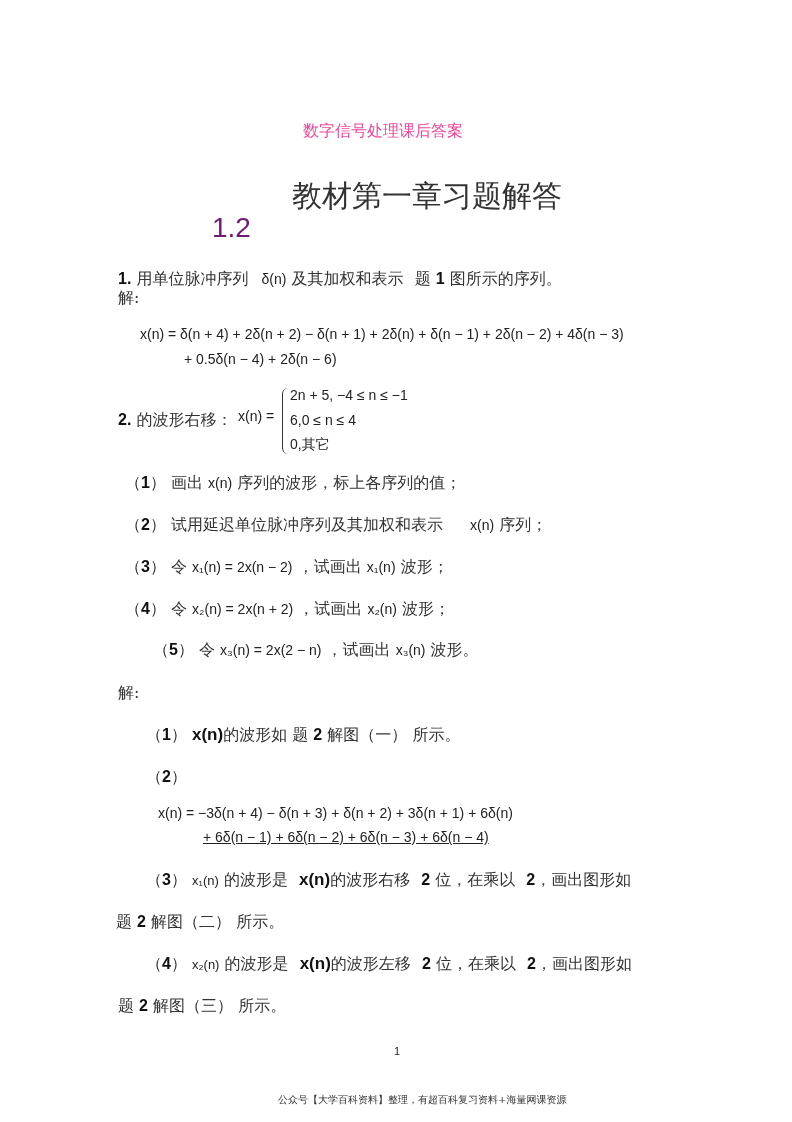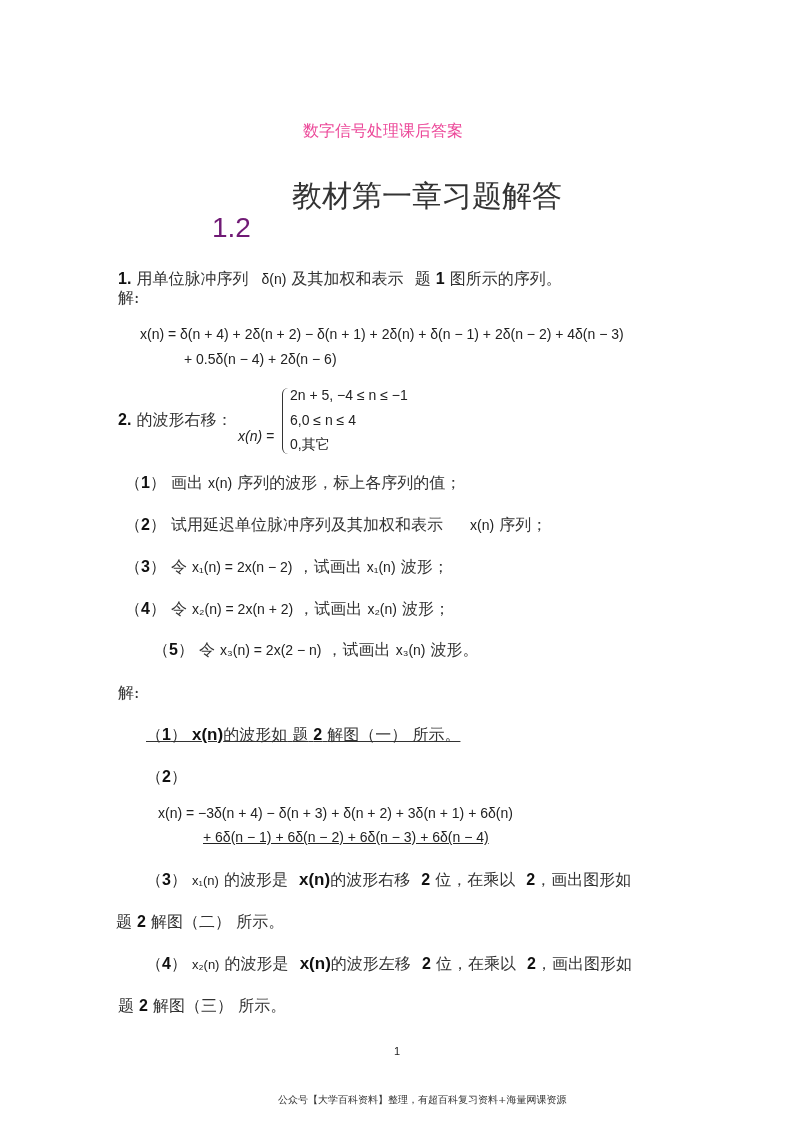--- a/index.html
+++ b/index.html
@@ -34,21 +34,21 @@
   <span>图所示的序列。</span>
 </div>
 <div class="abs cn" style="left:118px; top:288px;">解:</div>
 <div class="abs math" style="left:140px; top:326px;">x(n) = δ(n + 4) + 2δ(n + 2) − δ(n + 1) + 2δ(n) + δ(n − 1) + 2δ(n − 2) + 4δ(n − 3)</div>
 <div class="abs math" style="left:184px; top:351px;">+ 0.5δ(n − 4) + 2δ(n − 6)</div>
 
 <div class="abs cn" style="left:118px; top:410px;">
   <span class="bold">2.</span>
   <span>的波形右移：</span>
 </div>
-<div class="abs math" style="left:238px; top:428px;font-style:italic;">x(n) =</div>
+<div class="abs math" style="left:238px; top:408px;">x(n) =</div>
 <div class="brace"></div>
 <div class="abs math" style="left:290px; top:387px;">2n + 5, −4 ≤ n ≤ −1</div>
 <div class="abs math" style="left:290px; top:412px;">6,0  ≤ n ≤ 4</div>
 <div class="abs math" style="left:290px; top:436px;">0,其它</div>
 
 <div class="abs cn" style="left:125px; top:473px;">
   （<span class="bold">1</span>）
   <span>画出</span>
   <span class="math">x(n)</span>
   <span>序列的波形，标上各序列的值；</span>
@@ -79,21 +79,21 @@
   （<span class="bold">5</span>）
   <span>令</span>
   <span class="math">x₃(n) = 2x(2 − n)</span>
   <span>，试画出</span>
   <span class="math">x₃(n)</span>
   <span>波形。</span>
 </div>
 
 <div class="abs cn" style="left:118px; top:683px;">解:</div>
 
-<div class="abs cn" style="left:146px; top:725px;text-decoration:underline;">
+<div class="abs cn" style="left:146px; top:725px;">
   （<span class="bold">1</span>）
   <span class="bold" style="font-size:17px;">x(n)</span><span>的波形如</span>
   <span>题</span>
   <span class="bold">2</span>
   <span>解图（一） 所示。</span>
 </div>
 
 <div class="abs cn" style="left:146px; top:767px;">
   （<span class="bold">2</span>）
 </div>

